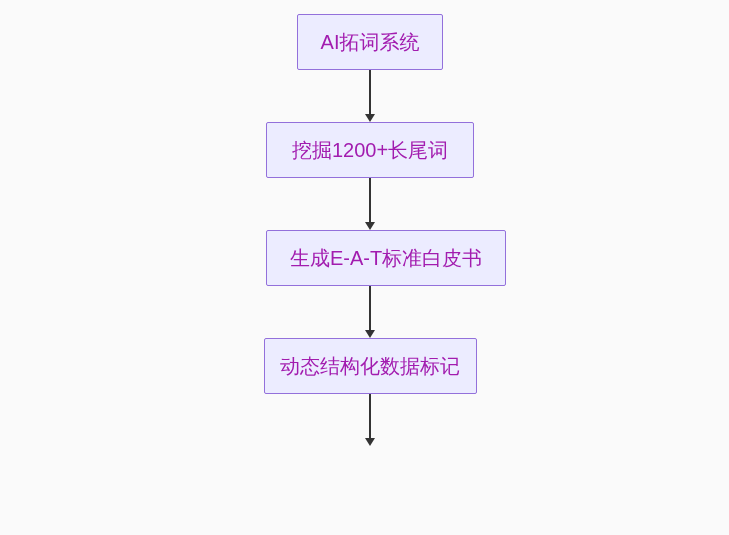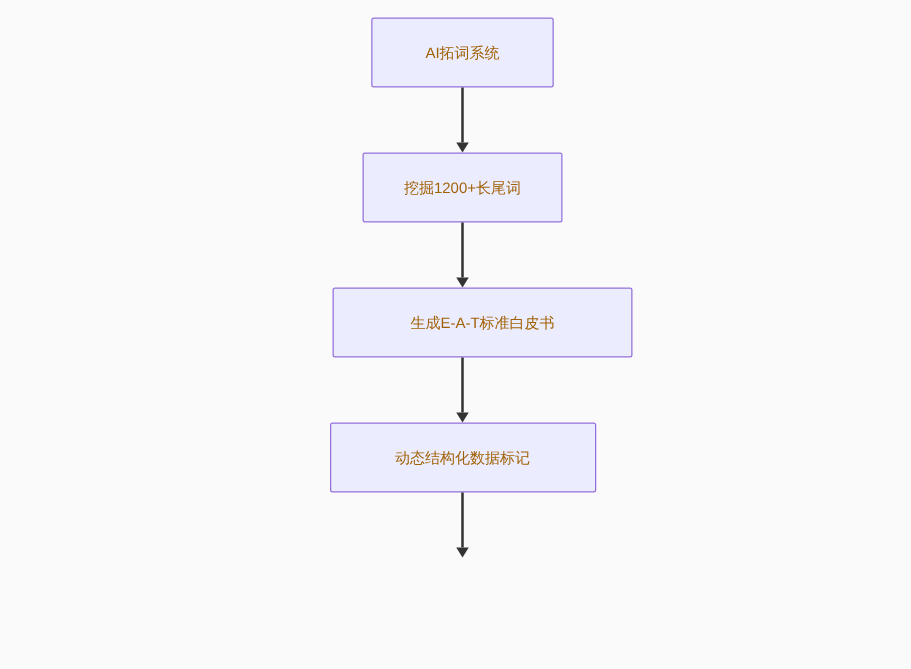--- a/index.html
+++ b/index.html
@@ -22,27 +22,27 @@
   }
   .node {
     box-sizing: border-box;
     height: 56px;
     background: #ECECFF;
     border: 1.5px solid #9370DB;
     border-radius: 2px;
     display: flex;
     align-items: center;
     justify-content: center;
-    color: #a16207;
-    font-size: 12px;
+    color: #a21caf;
+    font-size: 20px;
     line-height: 1;
     white-space: nowrap;
   }
   .node.n1 { width: 146px; }
-  .node.n2 { width: 160px; }
+  .node.n2 { width: 208px; }
   .node.n3 { width: 240px; margin-left: 32px; }
   .node.n4 { width: 213px; }
   .node.n5 { width: 233px; }
   .arrow {
     height: 52px;
     display: flex;
     flex-direction: column;
     align-items: center;
   }
   .arrow-line {

